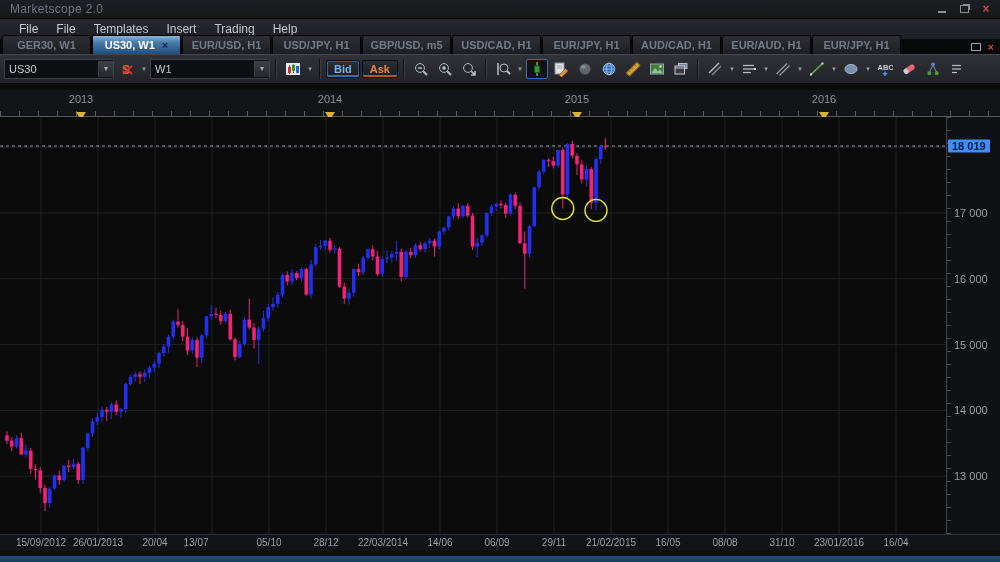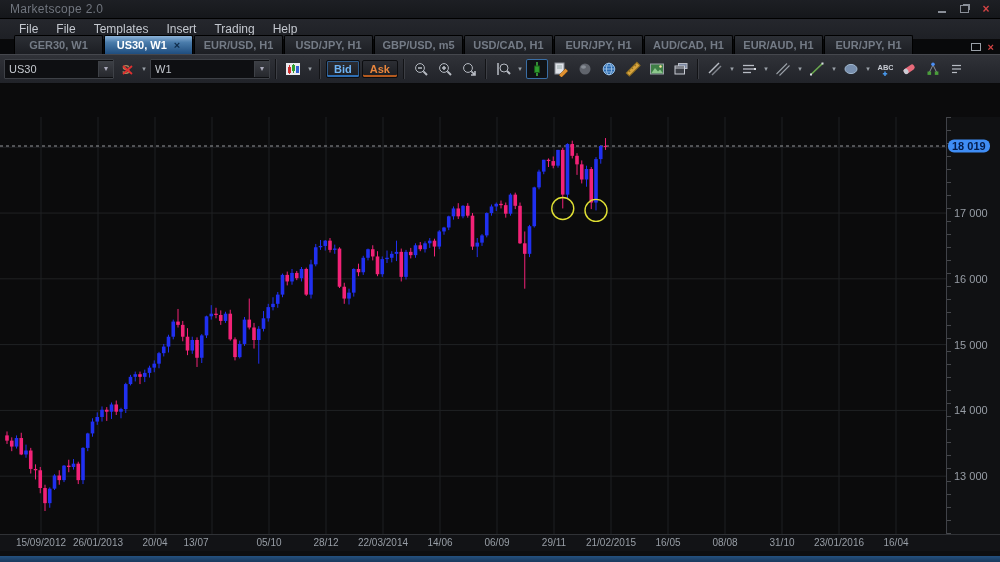--- a/index.html
+++ b/index.html
@@ -12,21 +12,21 @@
   .winbtn{width:16px;height:12px;margin-left:6px;display:flex;align-items:center;justify-content:center;
           color:#8a8f98;font-size:11px;line-height:10px;cursor:default;}
   .winbtn.min span{display:block;width:8px;border-bottom:2px solid #8a8f98;margin-top:5px;}
   .winbtn.rest span{display:block;width:7px;height:6px;border:1px solid #8a8f98;box-shadow:2px -2px 0 -1px #8a8f98;}
   .winbtn.close{color:#d24444;font-weight:bold;font-size:12px;}
   
   .menubar{height:20px;background:linear-gradient(#25272d,#1e2025);display:flex;align-items:center;
            padding:0 10px;border-bottom:1px solid #0a0a0b;}
   .menu-item{color:#c3c7ce;font-size:12px;padding:2px 9px;cursor:default;}
   
-  .tabbar{height:14px;background:#08090b;display:flex;align-items:flex-end;padding:0 14px;position:relative;}
+  .tabbar{height:14px;background:#08090b;display:flex;align-items:flex-end;padding:0 2px;position:relative;}
   .tab{width:87px;height:18px;margin-right:1px;background:linear-gradient(#2c2f35,#1c1e23);
        border:1px solid #000;border-bottom:none;border-radius:2px 2px 0 0;display:flex;align-items:center;
        justify-content:center;color:#747b86;font-size:11px;font-weight:bold;white-space:nowrap;overflow:hidden;}
   .tab.active{background:linear-gradient(#8db3d8 0%,#4a7cab 35%,#1f4d7e 100%);color:#fff;}
   .tab .x{margin-left:7px;color:#0e2b49;font-weight:bold;font-size:11px;}
   .tab-wincontrols{position:absolute;right:6px;top:3px;display:flex;gap:7px;align-items:center;}
   .tab-wincontrols .rest{width:8px;height:6px;border:1px solid #9aa0a8;}
   .tab-wincontrols .close{color:#d24444;font-weight:bold;font-size:11px;line-height:8px;}
   
   .toolbar{height:28px;background:linear-gradient(#303238,#212329);border-top:1px solid #45474d;
@@ -53,21 +53,21 @@
   .yearlabel{position:absolute;top:3px;transform:translateX(-50%);color:#8d9199;font-size:11px;}
   .yeartri{position:absolute;bottom:-4px;width:0;height:0;border-left:5px solid transparent;
            border-right:5px solid transparent;border-top:8px solid #dcb13a;transform:translateX(-50%);}
   .plot{position:absolute;left:0;top:27px;width:946px;height:417px;background:#0b0b0c;}
   .priceaxis{position:absolute;left:946px;top:27px;width:54px;height:417px;background:#101113;
              border-left:1px solid #404248;}
   .priceaxis .ticks{position:absolute;left:0;top:0;width:4px;height:100%;
        background:repeating-linear-gradient(to bottom,#46484c 0 1px,transparent 1px 13px);}
   .pricelabel{position:absolute;left:7px;color:#989ea6;font-size:11px;transform:translateY(-50%);}
   .pricetag{position:absolute;left:1px;transform:translateY(-50%);background:#3f8df5;color:#041c4a;
-            font-size:11px;font-weight:bold;padding:0px 4px 1px 4px;border-radius:6px;}
+            font-size:11px;font-weight:bold;padding:0px 4px 1px 4px;border-radius:1px;}
   .dateaxis{position:absolute;left:0;top:444px;width:1000px;height:17px;background:#121316;
             border-top:1px solid #303236;}
   .datelabel{position:absolute;top:2px;transform:translateX(-50%);color:#989ea6;font-size:10px;white-space:nowrap;}
   .bottomstrip{position:absolute;left:0;top:461px;width:1000px;height:11px;
                background:linear-gradient(#0d0e10 0 5px,#24517f 5px 9px,#102固 0);}
   .bottomstrip{background:linear-gradient(to bottom,#0d0e10 0,#0d0e10 5px,#24517f 5px,#1a3c61 10px);}
 </style>
 </head>
 <body>
 
@@ -310,20 +310,31 @@
     <span class="tb-icon">
       <svg width="16" height="16" viewBox="0 0 16 16">
         <line x1="3" y1="4.5" x2="12" y2="4.5" stroke="#b8bcc4" stroke-width="1.2"></line>
         <line x1="3" y1="8" x2="12" y2="8" stroke="#b8bcc4" stroke-width="1.2"></line>
         <line x1="3" y1="11.5" x2="8" y2="11.5" stroke="#b8bcc4" stroke-width="1.2"></line>
       </svg>
     </span>
   </div>
 
 <div class="chartwin">
+  <div class="timeline">
+    <div class="ticks"></div>
+  <span class="yearlabel" style="left: 81px;">2013</span>
+      <span class="yeartri" style="left: 81px;"></span>
+      <span class="yearlabel" style="left: 330px;">2014</span>
+      <span class="yeartri" style="left: 330px;"></span>
+      <span class="yearlabel" style="left: 577px;">2015</span>
+      <span class="yeartri" style="left: 577px;"></span>
+      <span class="yearlabel" style="left: 824px;">2016</span>
+      <span class="yeartri" style="left: 824px;"></span>
+    </div>
   <div class="plot">
     <svg width="946" height="417">
         <line x1="0" x2="946" y1="30.260293421675343" y2="30.260293421675343" stroke="#202224" stroke-width="1"></line>
         <line x1="0" x2="946" y1="96.04353999053478" y2="96.04353999053478" stroke="#202224" stroke-width="1"></line>
         <line x1="0" x2="946" y1="161.82678655939424" y2="161.82678655939424" stroke="#202224" stroke-width="1"></line>
         <line x1="0" x2="946" y1="227.61003312825366" y2="227.61003312825366" stroke="#202224" stroke-width="1"></line>
         <line x1="0" x2="946" y1="293.3932796971131" y2="293.3932796971131" stroke="#202224" stroke-width="1"></line>
         <line x1="0" x2="946" y1="359.17652626597254" y2="359.17652626597254" stroke="#202224" stroke-width="1"></line>
         <line x1="41" x2="41" y1="0" y2="417" stroke="#1e2022" stroke-width="1"></line>
         <line x1="98" x2="98" y1="0" y2="417" stroke="#1e2022" stroke-width="1"></line>

